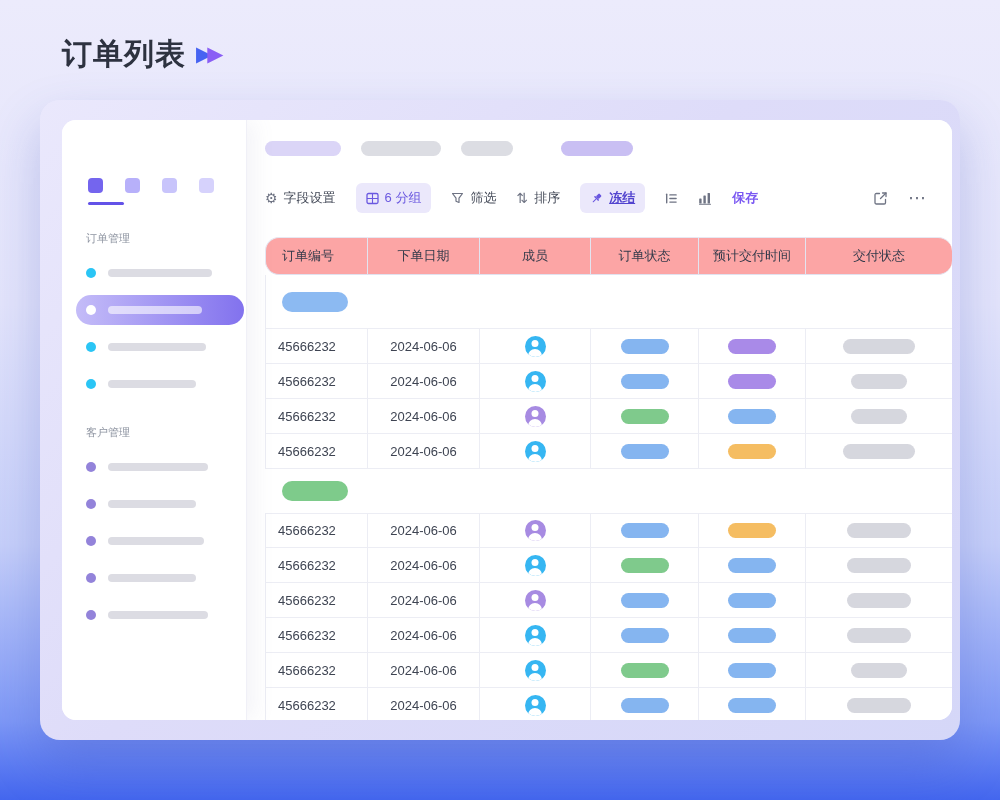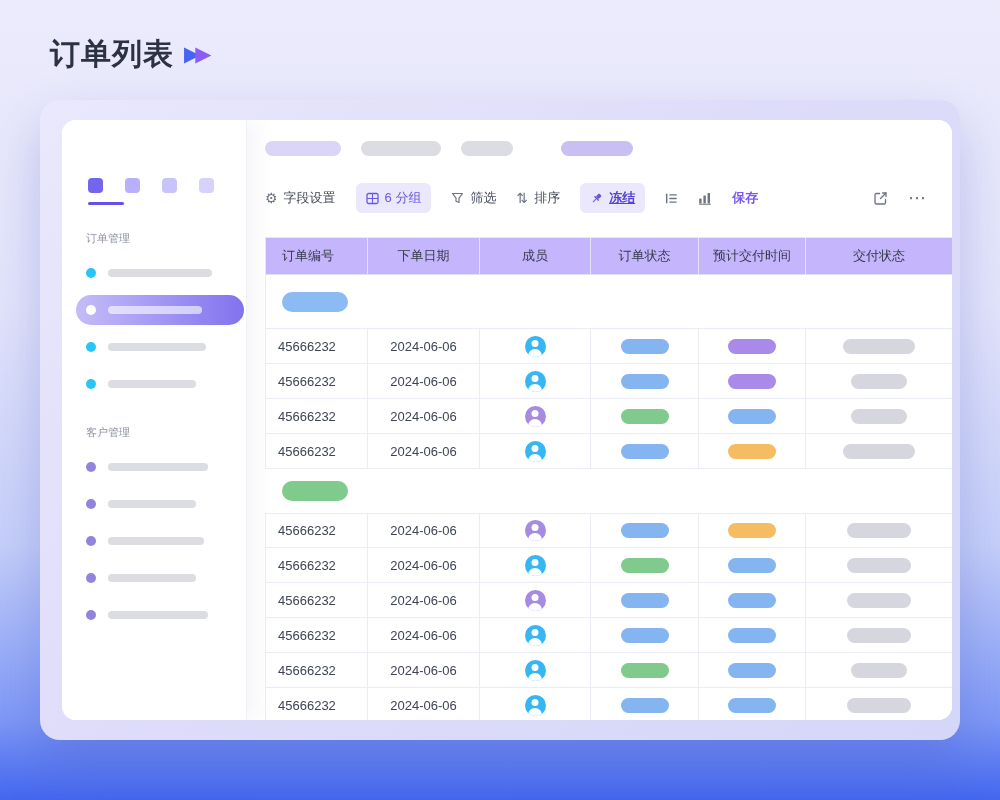--- a/index.html
+++ b/index.html
@@ -3,21 +3,21 @@
 <meta charset="utf-8">
 <style>
   * { margin:0; padding:0; box-sizing:border-box; }
   html,body { width:1000px; height:800px; }
   body {
     font-family:"Liberation Sans","DejaVu Sans",sans-serif;
     background:linear-gradient(180deg,#ecebfc 0%,#e3e4fb 38%,#c6cff9 68%,#7e98f6 90%,#4366ee 100%);
     overflow:hidden; position:relative;
   }
   
-  .page-header { position:absolute; left:50px; top:34px; display:flex; align-items:center; gap:10px; }
+  .page-header { position:absolute; left:62px; top:34px; display:flex; align-items:center; gap:10px; }
   h1 { font-size:30px; font-weight:800; color:#2d3240; letter-spacing:1px; }
   .arrows { display:flex; align-items:center; }
   .arrows i { font-style:normal; font-family:"DejaVu Sans",sans-serif; font-size:21px; line-height:1; }
   .a1 { color:#4663f2; }
   .a2 { color:#8a5ef5; margin-left:-5px; }
 
   
   .card { position:absolute; left:40px; top:100px; width:920px; height:640px; border-radius:20px;
     background:linear-gradient(135deg,#eae8fc 0%,#dedcf9 45%,#d5d7f8 100%);
     padding:20px 8px 20px 22px; box-shadow:0 24px 50px rgba(70,85,190,.28); }
@@ -62,22 +62,22 @@
     display:flex; align-items:center; }
   .chip .ticon { color:#6a58e0; }
   .save { color:#7a58f2; font-weight:700; }
   .flex-spacer { flex:1; }
   .more-glyph { font-size:18px; color:#6e7383; }
   .tbtn svg { display:block; }
 
   
   .otable { margin-top:24px; flex:1; overflow:hidden; }
   .thead, .trow { display:grid; grid-template-columns:102px 112px 111px 108px 107px minmax(130px,1fr); }
-  .thead { background:#c4b5fd; height:38px; border-top:1px solid #e7e8f2;
-    border-bottom:1px solid #e1e2ef; border-left:1px solid #e7e8f2; }
+  .thead { background:#fca5a5; height:38px; border-top:1px solid #e7e8f2;
+    border-bottom:1px solid #e1e2ef; border-left:1px solid #e7e8f2;border-radius:14px; }
   .th { display:flex; align-items:center; justify-content:center; font-size:13px; font-weight:500;
     color:#333a4a; border-right:1px solid #e3e4f0; }
   .th:first-child { justify-content:flex-start; padding-left:16px; }
   .th:last-child { border-right:none; }
   .trow { height:35px; border-bottom:1px solid #ecedf4; border-left:1px solid #ecedf4; }
   .td { display:flex; align-items:center; justify-content:center; font-size:13px; color:#3e4452;
     border-right:1px solid #ecedf4; }
   .td.c0 { justify-content:flex-start; padding-left:12px; }
   .td.c5 { border-right:none; }
   .pill { display:inline-block; width:48px; height:15px; border-radius:8px; }

